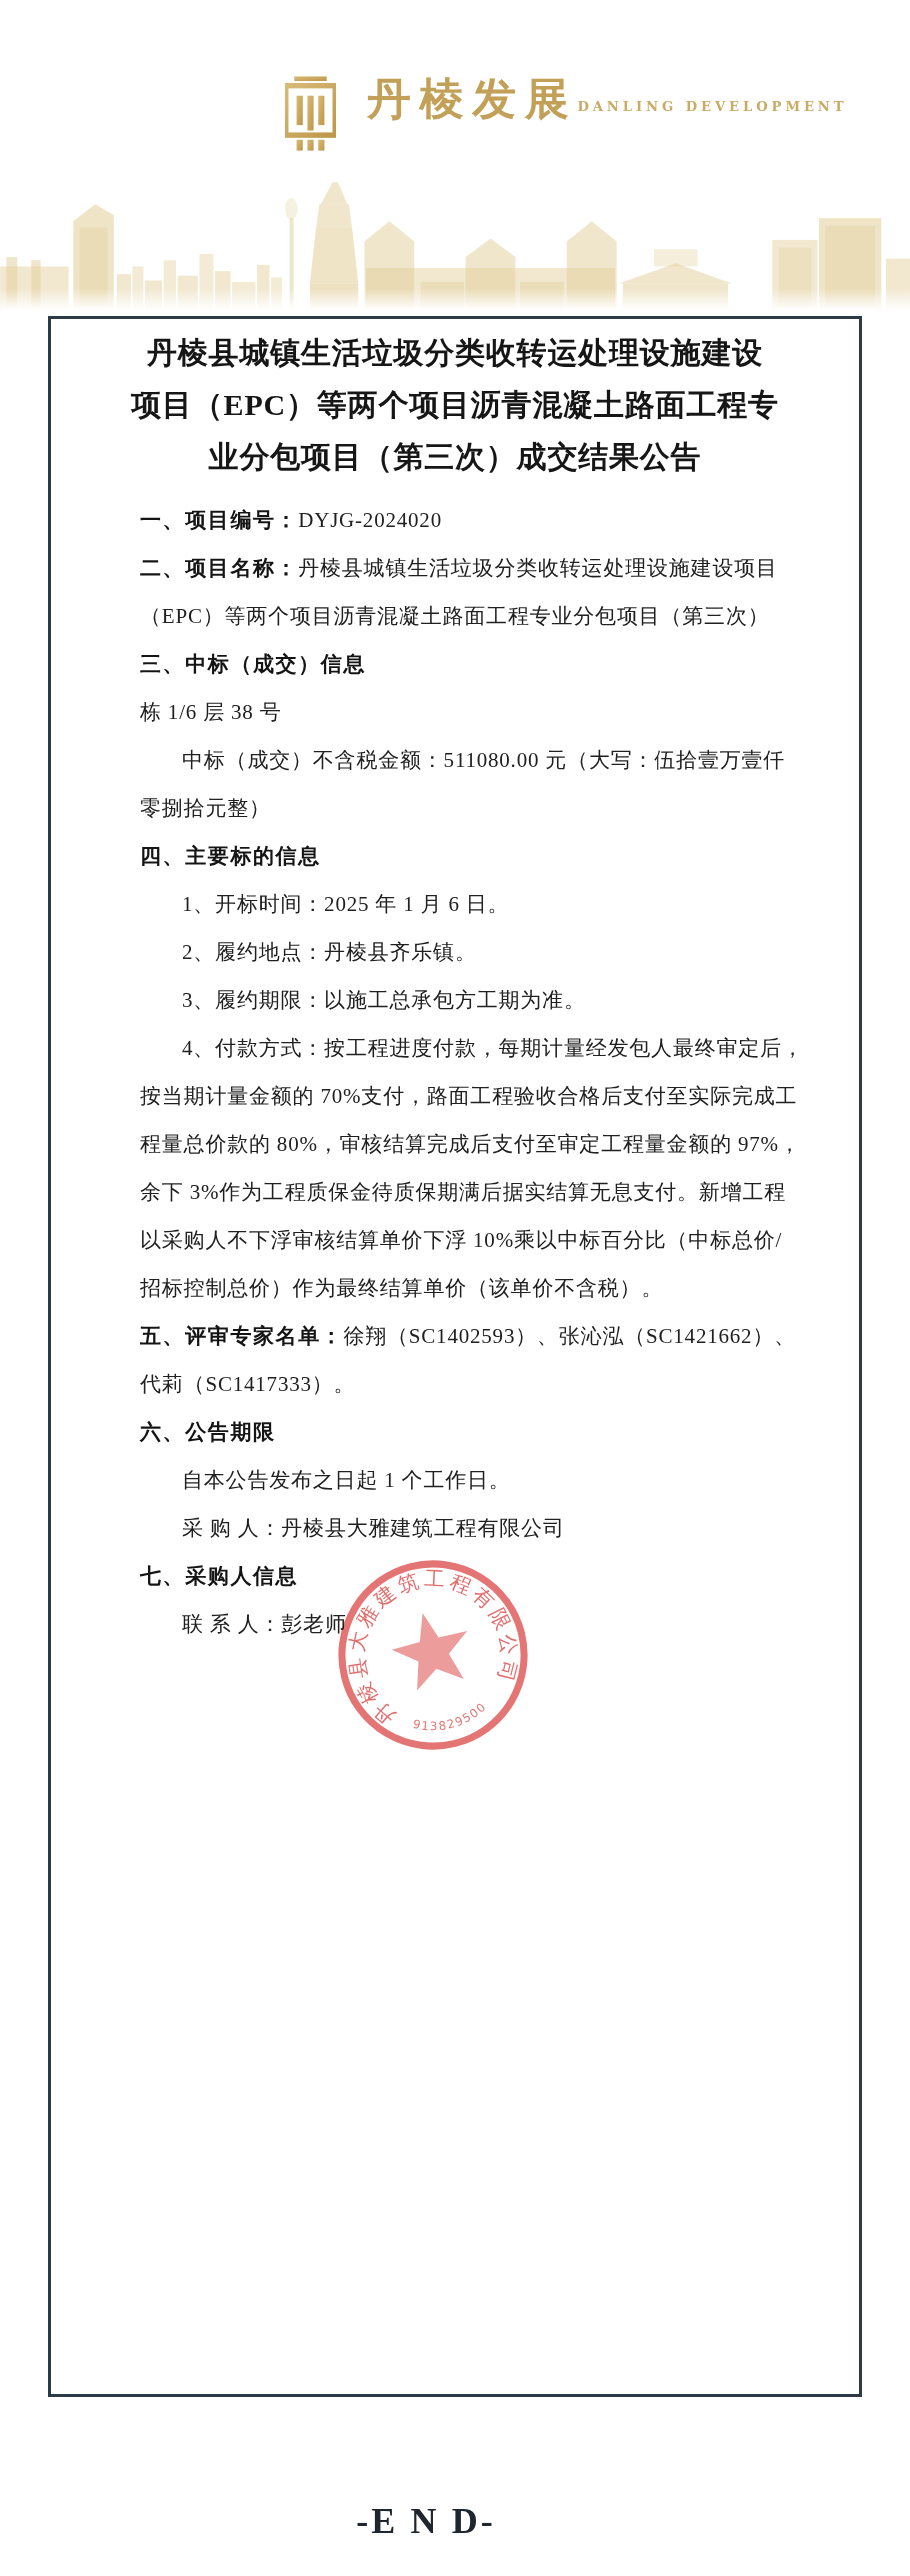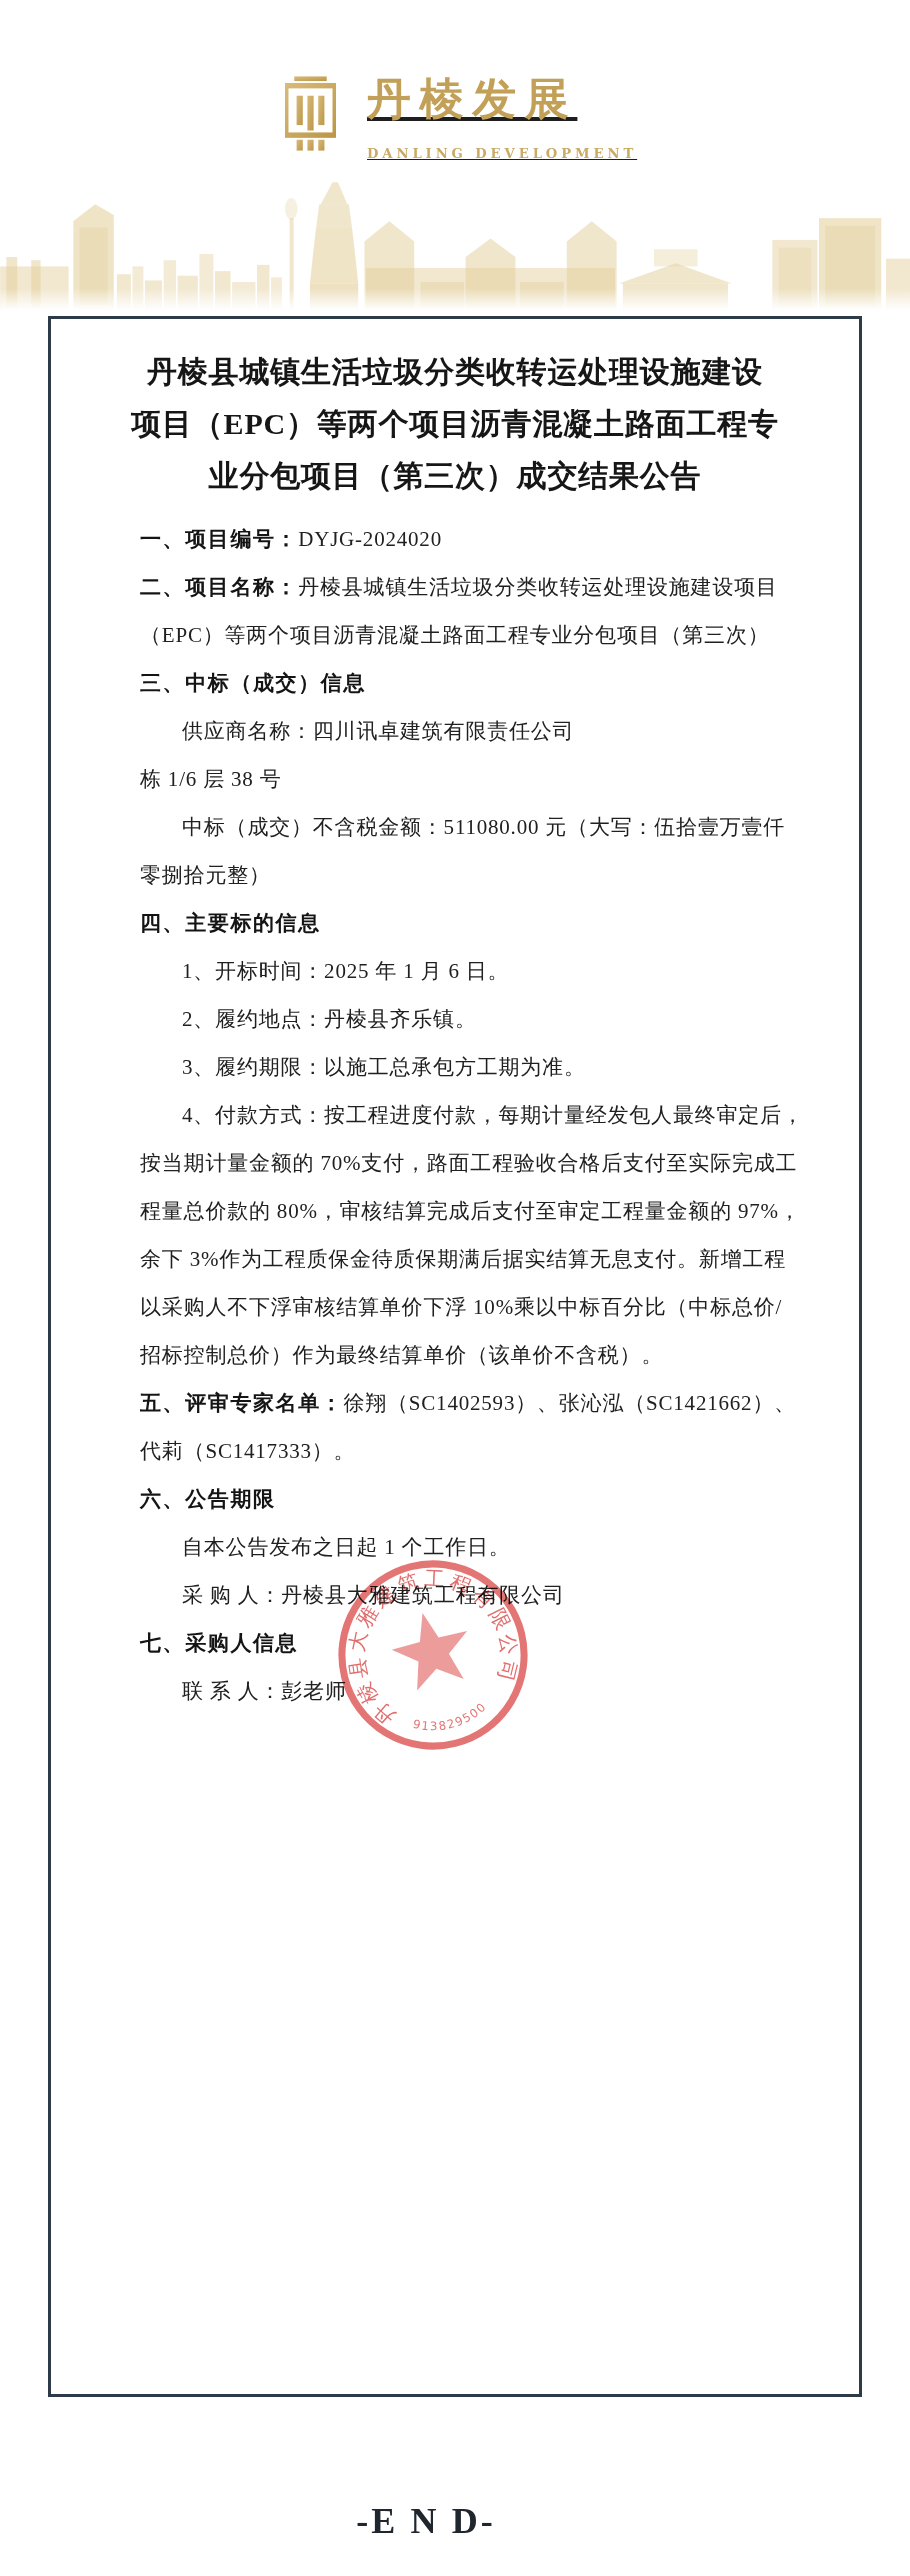--- a/index.html
+++ b/index.html
@@ -4,37 +4,37 @@
 <style>
   html,body{margin:0;padding:0;}
   body{
     width:911px;height:2576px;position:relative;background:#ffffff;
     font-family:"Liberation Serif","DejaVu Serif",serif;color:#1f1f1f;overflow:hidden;
   }
   
   .header{position:absolute;left:0;top:0;width:911px;height:311px;}
   .logo-row{position:absolute;left:285px;top:76px;height:86px;display:flex;align-items:flex-start;}
   .logo-mark{width:51px;height:75px;margin-right:31px;}
-  .brand-text{display:flex;flex-direction:column;text-decoration:underline;}
+  .brand-text{display:flex;flex-direction:row;}
   .brand-cn{
     font-size:44px;line-height:47px;letter-spacing:8.6px;font-weight:700;
     color:#c2a057;font-family:"Liberation Serif","DejaVu Serif",serif;white-space:nowrap;
   }
   .brand-en{
     margin-top:23px;font-size:13.2px;letter-spacing:3.9px;color:#c9ab66;font-weight:700;
     font-family:"DejaVu Serif","Liberation Serif",serif;white-space:nowrap;
   }
   .skyline{position:absolute;left:0;top:173px;width:911px;height:137px;}
   
   .card{
     position:absolute;left:48px;top:316px;width:814px;height:2081px;
     background:#ffffff;border:3.9px solid #2d3b49;box-sizing:border-box;
   }
   .title{
-    padding-top:27px;text-align:center;font-size:30px;line-height:52px;
+    padding-top:8px;text-align:center;font-size:30px;line-height:52px;
     font-weight:700;letter-spacing:0.8px;color:#161616;
     font-family:"Liberation Serif","DejaVu Serif",serif;
   }
   .doc-lines{
     margin-top:12.5px;padding:0 31px 0 89px;font-size:21px;line-height:48px;
     letter-spacing:0.8px;color:#202020;
   }
   .doc-lines .line{white-space:nowrap;}
   .doc-lines .line.indent{padding-left:42px;}
   .doc-lines .bold{
@@ -133,21 +133,20 @@
   <div class="title">
     <div>丹棱县城镇生活垃圾分类收转运处理设施建设</div>
     <div>项目（EPC）等两个项目沥青混凝土路面工程专</div>
     <div>业分包项目（第三次）成交结果公告</div>
   </div>
   <div class="doc-lines" id="doc-lines">
       <div class="line"><span class="bold">一、项目编号：</span><span>DYJG-2024020</span></div>
       <div class="line"><span class="bold">二、项目名称：</span><span>丹棱县城镇生活垃圾分类收转运处理设施建设项目</span></div>
       <div class="line"><span>（EPC）等两个项目沥青混凝土路面工程专业分包项目（第三次）</span></div>
       <div class="line"><span class="bold">三、中标（成交）信息</span></div>
-      <div class="line indent"><span>供应商名称：四川讯卓建筑有限责任公司</span></div>
       <div class="line"><span>栋 1/6 层 38 号</span></div>
       <div class="line indent"><span>中标（成交）不含税金额：511080.00 元（大写：伍拾壹万壹仟</span></div>
       <div class="line"><span>零捌拾元整）</span></div>
       <div class="line"><span class="bold">四、主要标的信息</span></div>
       <div class="line indent"><span>1、开标时间：2025 年 1 月 6 日。</span></div>
       <div class="line indent"><span>2、履约地点：丹棱县齐乐镇。</span></div>
       <div class="line indent"><span>3、履约期限：以施工总承包方工期为准。</span></div>
       <div class="line indent"><span>4、付款方式：按工程进度付款，每期计量经发包人最终审定后，</span></div>
       <div class="line"><span>按当期计量金额的 70%支付，路面工程验收合格后支付至实际完成工</span></div>
       <div class="line"><span>程量总价款的 80%，审核结算完成后支付至审定工程量金额的 97%，</span></div>

